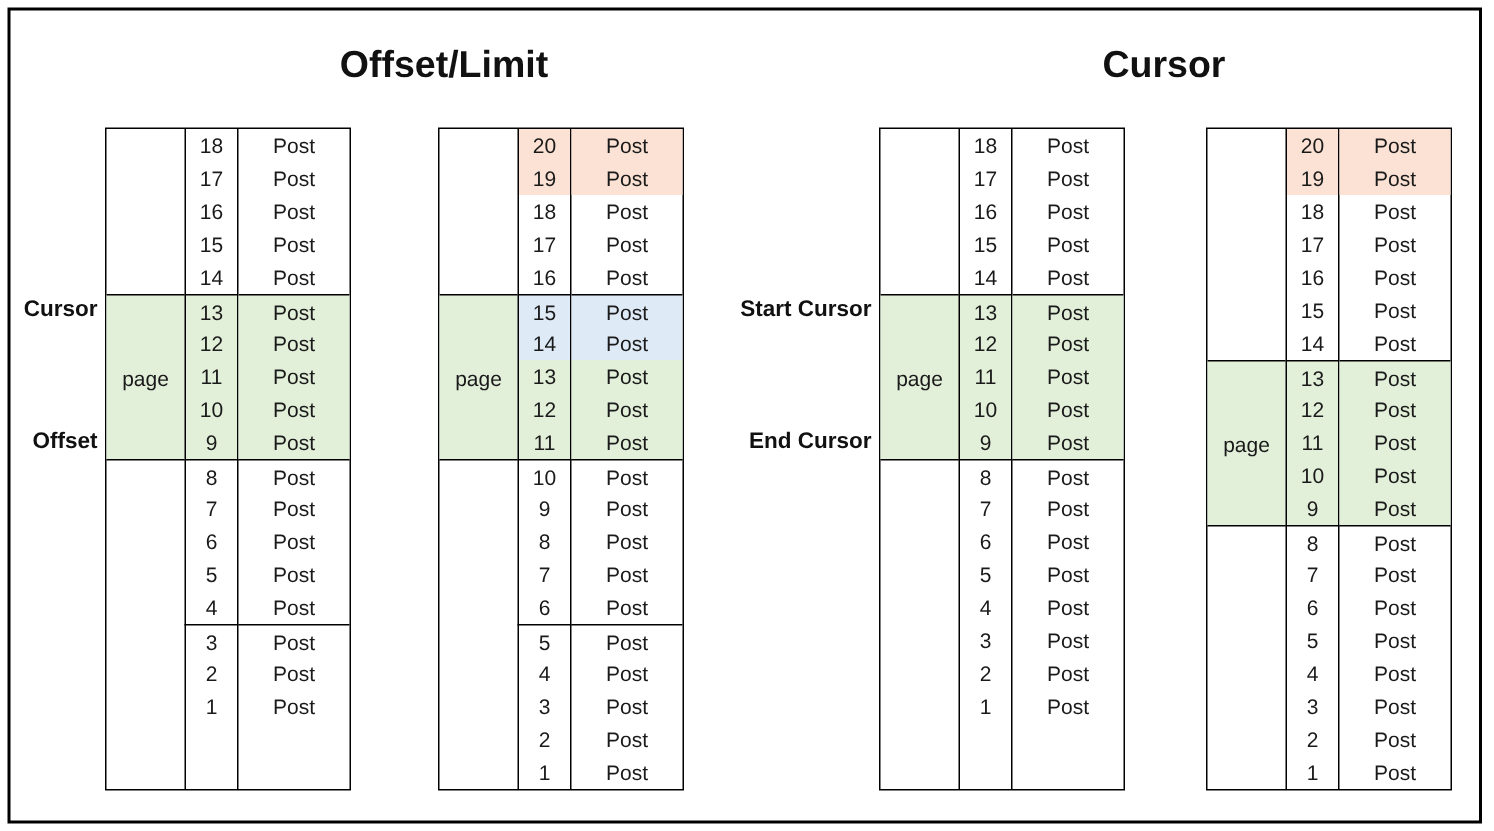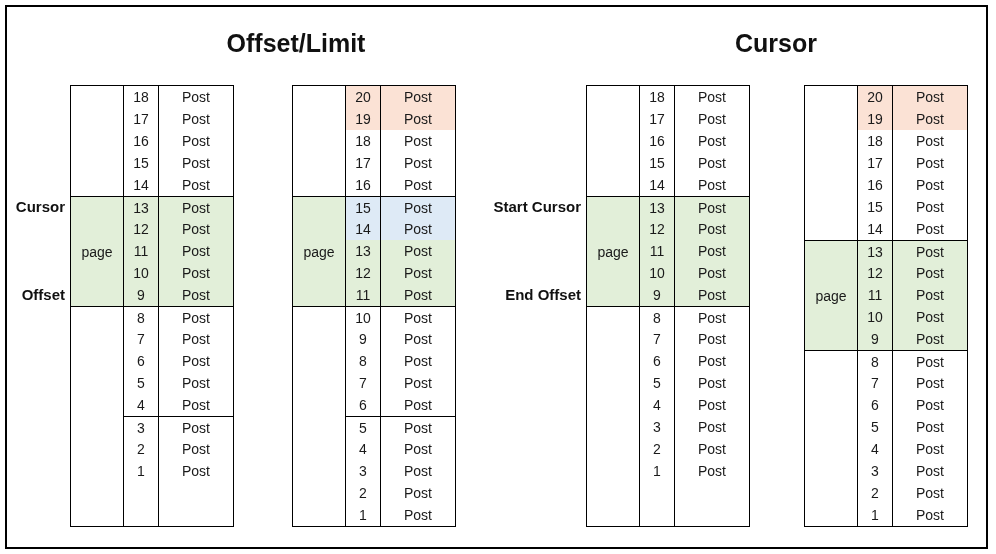--- a/index.html
+++ b/index.html
@@ -217,14 +217,14 @@
         <div class="cell post-cell" style="grid-area: 18 / 3;">Post</div>
         <div class="cell num-cell" style="grid-area: 19 / 2;">2</div>
         <div class="cell post-cell" style="grid-area: 19 / 3;">Post</div>
         <div class="cell num-cell" style="grid-area: 20 / 2;">1</div>
         <div class="cell post-cell" style="grid-area: 20 / 3;">Post</div>
       </div>
     </div>
 <div class="annotation" style="top: 206px; right: 931px;">Cursor</div>
     <div class="annotation" style="top: 294px; right: 931px;">Offset</div>
     <div class="annotation" style="top: 206px; right: 415px;">Start Cursor</div>
-    <div class="annotation" style="top: 294px; right: 415px;">End Offset</div>
+    <div class="annotation" style="top: 294px; right: 415px;">End Cursor</div>
   </div>
 
 </body></html>

